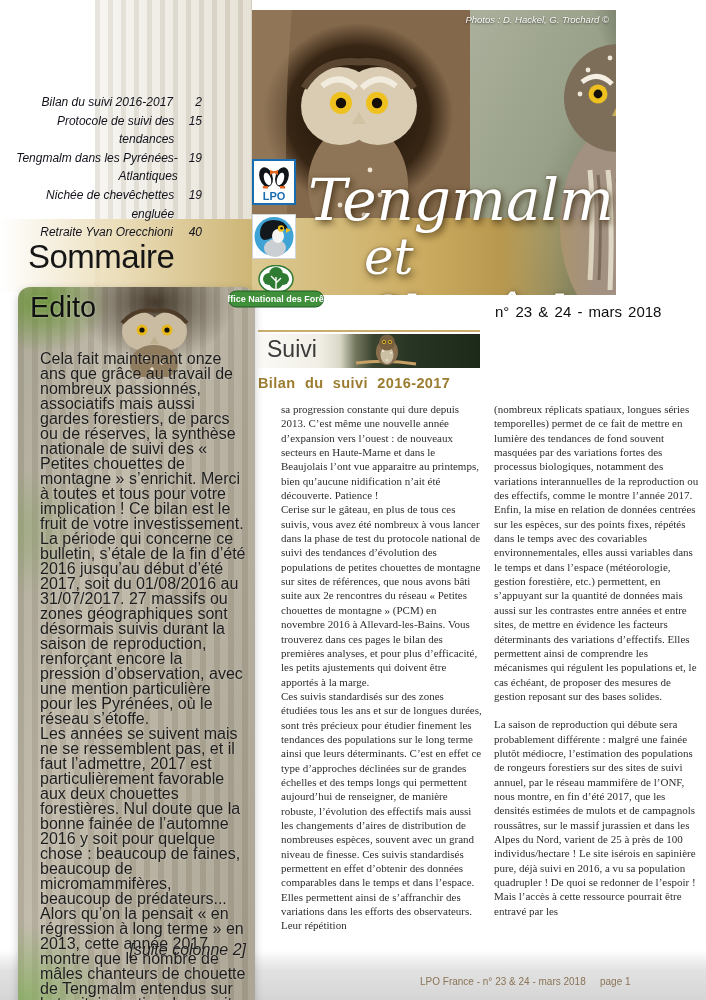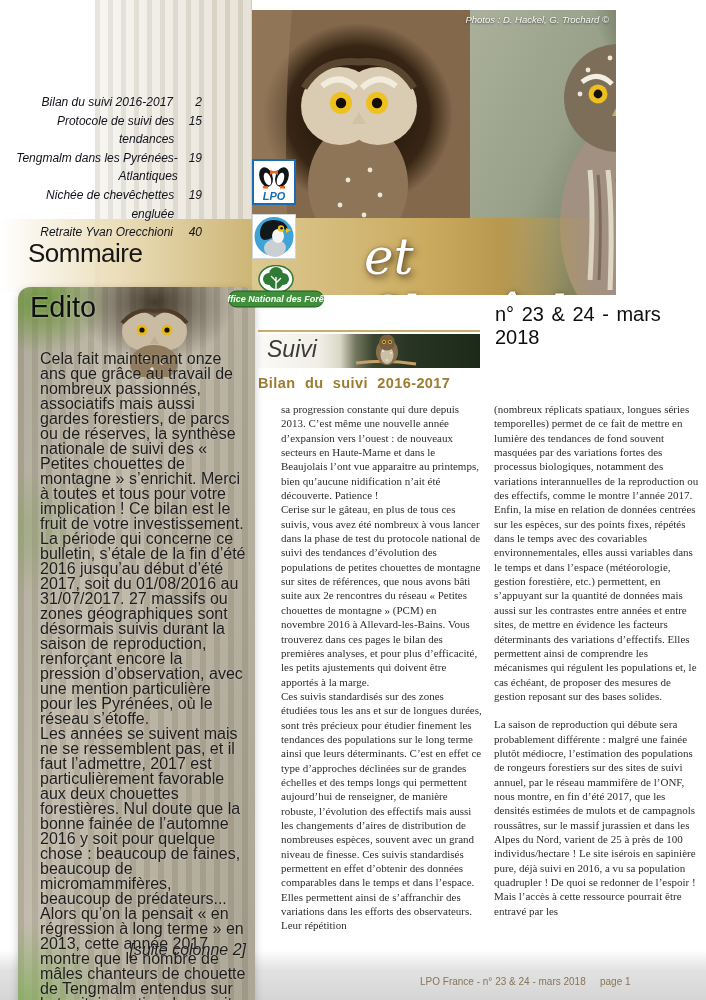--- a/index.html
+++ b/index.html
@@ -36,27 +36,27 @@
   .title-line2{position:absolute;left:112px;top:218px;font-family:"DejaVu Serif",serif;font-style:italic;
     font-size:50px;color:#fff;text-shadow:2px 3px 7px rgba(55,38,10,.85),0 0 2px rgba(70,50,15,.6);}
 
   
   .toc{position:absolute;left:10px;top:93px;width:192px;z-index:3;}
   .toc-row{display:flex;justify-content:flex-end;align-items:baseline;line-height:18.6px;}
   .toc-label{font-style:italic;font-size:12px;color:#12121c;text-align:right;}
   .toc-page{font-style:italic;font-size:12px;color:#12121c;width:20px;text-align:right;margin-left:9px;}
 
   
-  .logo{position:absolute;z-index:6;font-style:italic;}
+  .logo{position:absolute;z-index:6;}
   .logo-lpo{left:252px;top:159px;width:44px;height:46px;}
   .logo-peregrine{left:252px;top:214px;width:44px;height:45px;}
   .logo-onf{left:228px;top:265px;width:96px;height:43px;}
 
-  .sommaire-title{position:absolute;left:28px;top:238px;z-index:3;font-size:26px;color:#161616;letter-spacing:-.5px;}
-  .issue-line{position:absolute;left:495px;top:303px;z-index:3;font-size:20px;color:#0e0e0e;word-spacing:2px;}
+  .sommaire-title{position:absolute;left:28px;top:238px;z-index:3;font-size:33px;color:#161616;letter-spacing:-.5px;}
+  .issue-line{position:absolute;left:495px;top:303px;z-index:3;font-size:15px;color:#0e0e0e;word-spacing:2px;}
 
   
   .edito-box{position:absolute;left:18px;top:287px;width:237px;height:764px;z-index:3;border-radius:12px;overflow:hidden;
     box-shadow:0 3px 8px rgba(0,0,0,.22);
     background:
       radial-gradient(95px 70px at 10% 2%, rgba(108,148,58,.95), rgba(108,148,58,0) 72%),
       radial-gradient(120px 95px at -6% 32%, rgba(132,162,94,.5), rgba(132,162,94,0) 70%),
       radial-gradient(135px 115px at 0% 94%, rgba(132,172,92,.85), rgba(132,172,92,0) 72%),
       radial-gradient(105px 80px at 58% 2%, rgba(38,26,13,.8), rgba(38,26,13,0) 75%),
       repeating-linear-gradient(90deg, rgba(92,82,66,.10) 0 6px, rgba(255,255,255,.08) 6px 14px),
@@ -65,21 +65,21 @@
   .edito-title{position:absolute;left:12px;top:4px;font-size:29px;color:#101010;text-shadow:0 0 3px rgba(255,255,255,.4);}
   .edito-body{position:absolute;left:22px;top:64px;width:206px;font-size:16px;line-height:15px;color:#1c1c1c;
     text-shadow:0 0 2px rgba(255,255,255,.35);}
   .edito-body p{margin:0;}
   .edito-suite{text-align:right;font-style:italic;}
 
   
   .gold-rule{position:absolute;left:258px;top:330px;width:222px;height:2px;background:#c9ad6d;z-index:2;}
   .suivi-banner{position:absolute;left:258px;top:334px;width:222px;height:34px;z-index:2;overflow:hidden;
     background:linear-gradient(90deg,#fbfaf6 0%,#f0eee5 28%,#d9d8c7 37%,#73765d 44%,#3a442f 52%,#273323 70%,#1d2a1a 100%);}
-  .suivi-label{position:absolute;left:9px;top:2px;font-size:23px;color:#3a3a3a;font-style:italic;}
+  .suivi-label{position:absolute;left:9px;top:2px;font-size:23px;color:#3a3a3a;}
   .suivi-owl{position:absolute;left:96px;top:0;}
   .article-title{position:absolute;left:258px;top:375px;z-index:2;font-size:14.5px;font-weight:bold;color:#9c7c30;
     word-spacing:5px;letter-spacing:.4px;}
   .col{position:absolute;top:402px;z-index:2;font-size:11px;line-height:14.35px;color:#2e2e2e;font-family:Liberation Serif, serif;}
   .col p{margin:0;}
   .col1{left:281px;width:201px;}
   .col2{left:494px;width:208px;}
   .col2 p + p{margin-top:14px;}
 
   
@@ -147,20 +147,21 @@
         <path d="M154 74 Q 168 60 184 72" fill="none" stroke="#f4efe2" stroke-width="5"></path>
         <circle cx="128" cy="84" r="9.5" fill="#edc01f"></circle>
           <circle cx="128" cy="84" r="4.4" fill="#15100a"></circle>
         <circle cx="168" cy="84" r="9.5" fill="#edc01f"></circle>
           <circle cx="168" cy="84" r="4.4" fill="#15100a"></circle>
         <path d="M148 94 L 142 106 L 154 106 Z" fill="#c8b15a"></path>
       </svg>
     </div>
     <div class="gold-band"></div>
     <div class="photo-credit">Photos : D. Hackel, G. Trochard ©</div>
+    <div class="title-line1">Tengmalm</div>
     <div class="title-line2">et Chevêchette</div>
   </div>
 
   <div class="toc">
     <div class="toc-row">
       <span class="toc-label">Bilan du suivi 2016-2017</span>
       <span class="toc-page">2</span>
     </div>
     <div class="toc-row">
       <span class="toc-label">Protocole de suivi des tendances</span>

